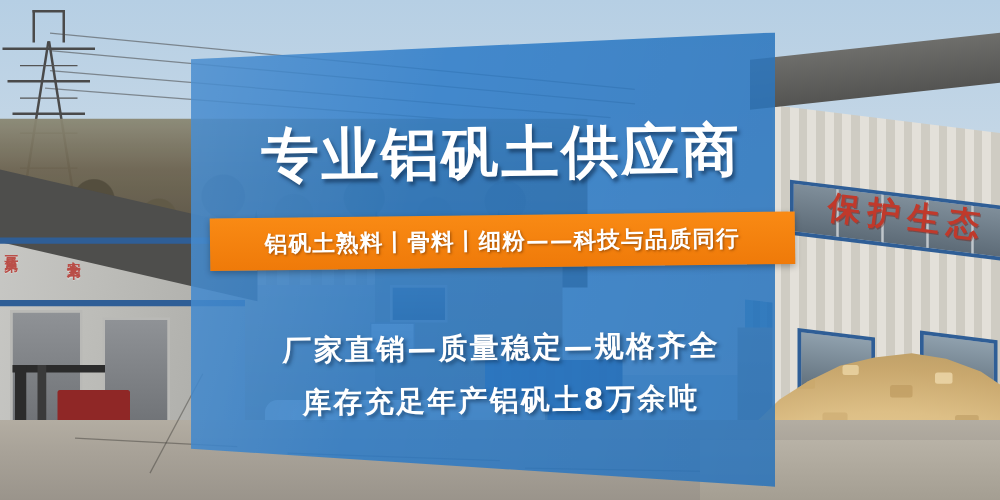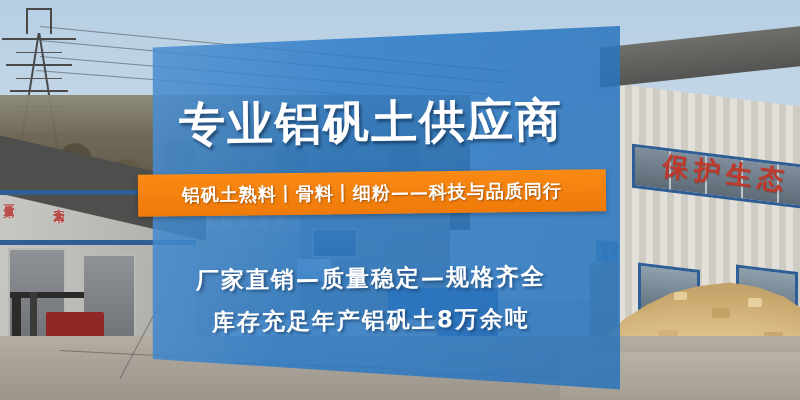--- a/index.html
+++ b/index.html
@@ -158,21 +158,21 @@
     background:rgba(45,124,199,.86);
     clip-path:polygon(0.6% 7.3%,100% 1.6%,100% 98.5%,0.6% 90.4%);
     box-shadow:0 0 14px rgba(0,0,0,.22);
   }
   .panel .sheen{
     position:absolute;inset:0;
     background:linear-gradient(105deg,rgba(255,255,255,.14) 0%,rgba(255,255,255,0) 38%,rgba(0,0,0,.06) 100%);
   }
 
   
-  .content{position:absolute;left:136px;top:20px;width:470px;height:375px;}
+  .content{position:absolute;left:166px;top:20px;width:470px;height:375px;}
 
   .headline{
     position:absolute;left:0;right:0;top:72px;
     text-align:center;color:#ffffff;
     font-size:46px;font-weight:700;letter-spacing:2px;
     text-shadow:2px 3px 3px rgba(10,35,65,.55);
     transform:rotate(-0.7deg);
   }
 
   .ribbonbar{

